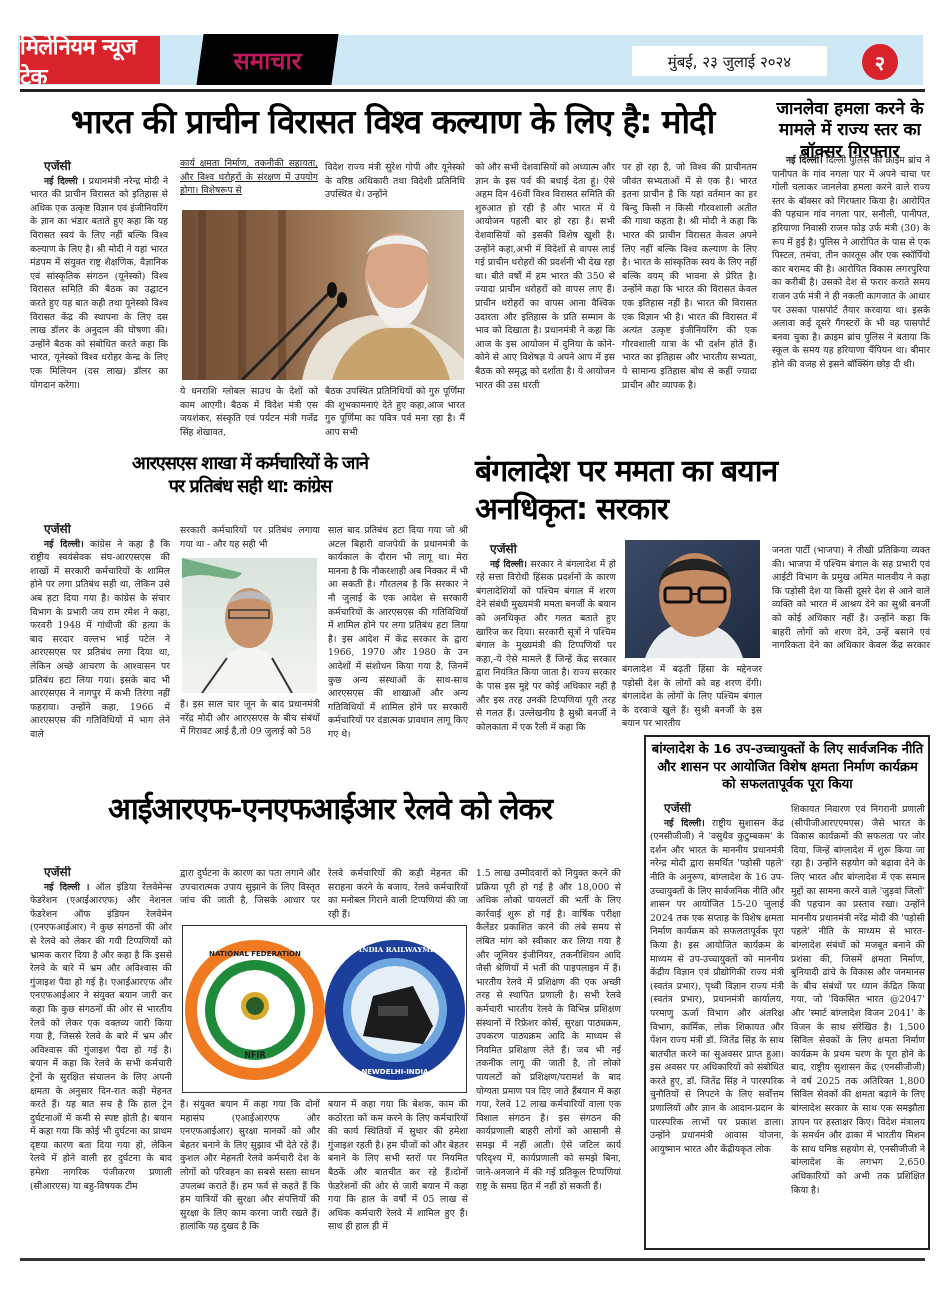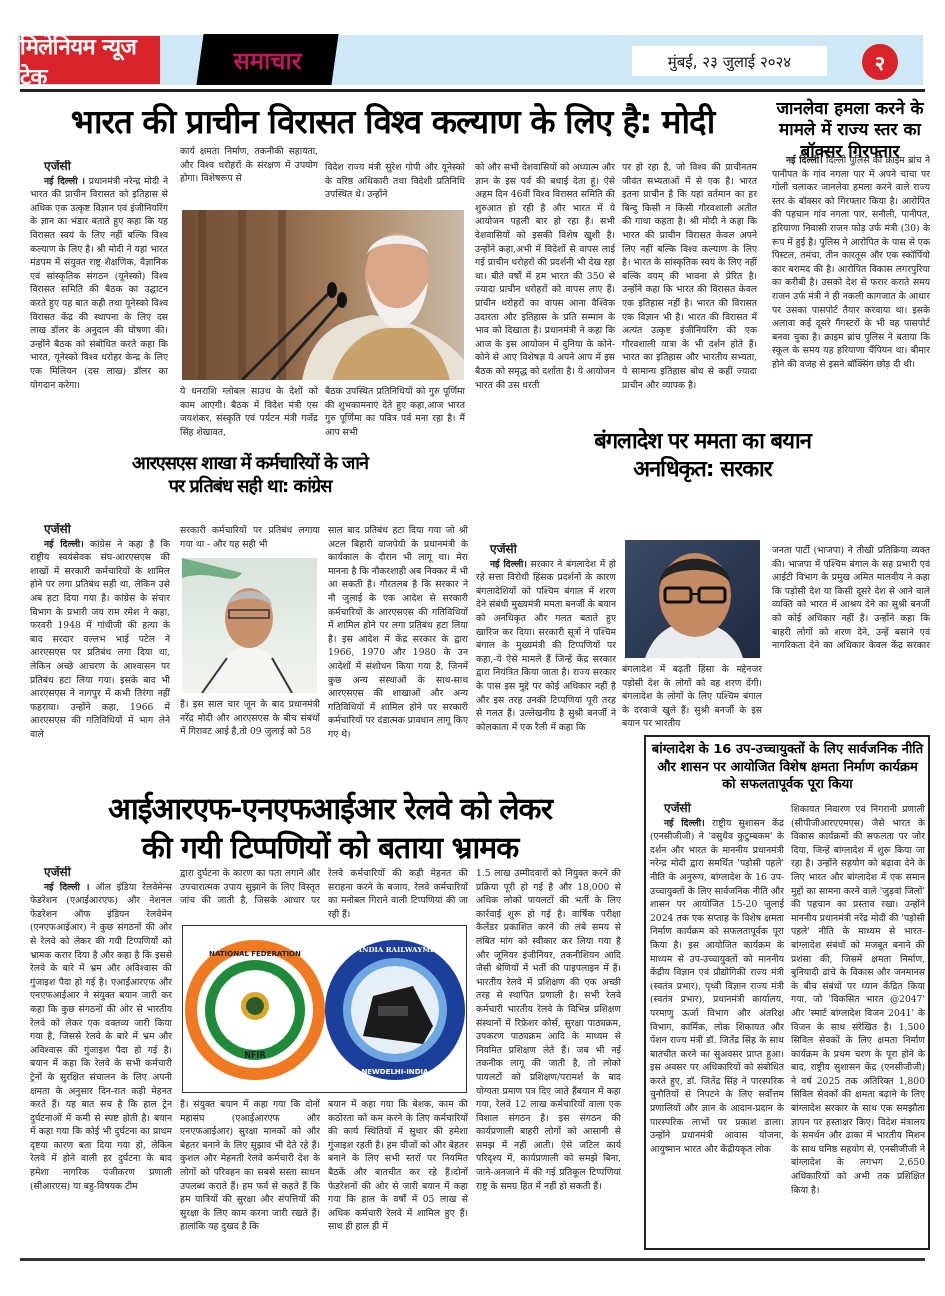--- a/index.html
+++ b/index.html
@@ -28,21 +28,21 @@
 <div class="abs" style="left:632px;top:46px;width:195px;height:30px;background:#fff;font-family:'DejaVu Sans',sans-serif;font-size:15px;display:flex;align-items:center;justify-content:center;">मुंबई, २३ जुलाई २०२४</div>
 <div class="abs" style="left:862px;top:44px;width:36px;height:36px;border-radius:50%;background:#d8232a;color:#fff;font-family:'DejaVu Sans',sans-serif;font-size:20px;font-weight:bold;display:flex;align-items:center;justify-content:center;">२</div>
 <div class="abs rule"></div>
 
 <div class="abs headline" style="left:30px;top:104px;width:725px;font-size:33px;text-align:center;">भारत की प्राचीन विरासत विश्व कल्याण के लिए है: मोदी</div>
 
 <div class="abs col" style="left:30px;top:160px;width:138px;height:278px;">
   <div class="agency">एजेंसी</div>
   <p><span class="place">नई दिल्ली ।</span> <span>प्रधानमंत्री नरेन्द्र मोदी ने भारत की प्राचीन विरासत को इतिहास से अधिक एक उत्कृष्ट विज्ञान एवं इंजीनियरिंग के ज्ञान का भंडार बताते हुए कहा कि यह विरासत स्वयं के लिए नहीं बल्कि विश्व कल्याण के लिए है। श्री मोदी ने यहां भारत मंडपम में संयुक्त राष्ट्र शैक्षणिक, वैज्ञानिक एवं सांस्कृतिक संगठन (यूनेस्को) विश्व विरासत समिति की बैठक का उद्घाटन करते हुए यह बात कही तथा यूनेस्को विश्व विरासत केंद्र की स्थापना के लिए दस लाख डॉलर के अनुदान की घोषणा की। उन्होंने बैठक को संबोधित करते कहा कि भारत, यूनेस्को विश्व धरोहर केन्द्र के लिए एक मिलियन (दस लाख) डॉलर का योगदान करेगा।</span></p>
 </div>
-<div class="abs col" style="left:180px;top:144px;width:138px;height:44px;">कार्य क्षमता निर्माण, तकनीकी सहायता, और विश्व धरोहरों के संरक्षण में उपयोग होगा। विशेषरूप से</div>
+<div class="abs col" style="left:180px;top:156px;width:138px;height:44px;text-decoration:underline;">कार्य क्षमता निर्माण, तकनीकी सहायता, और विश्व धरोहरों के संरक्षण में उपयोग होगा। विशेषरूप से</div>
 <div class="abs col" style="left:325px;top:160px;width:140px;height:44px;">विदेश राज्य मंत्री सुरेश गोपी और यूनेस्को के वरिष्ठ अधिकारी तथा विदेशी प्रतिनिधि उपस्थित थे। उन्होंने</div>
 
 <div class="abs photo" style="left:182px;top:210px;width:282px;height:170px;background:linear-gradient(90deg,#6b4a33 0%,#8a6446 30%,#b8916b 55%,#d6c2a5 80%,#ede5d6 100%);">
   <svg width="282" height="170" viewBox="0 0 282 170">
     <rect x="0" y="0" width="282" height="170" fill="#7a563a" opacity="0.3"></rect>
     <line x1="20" y1="0" x2="20" y2="170" stroke="#5a3c28" stroke-width="8" opacity="0.5"></line>
     <line x1="60" y1="0" x2="60" y2="170" stroke="#5a3c28" stroke-width="8" opacity="0.5"></line>
     <line x1="100" y1="0" x2="100" y2="170" stroke="#5a3c28" stroke-width="8" opacity="0.5"></line>
     <path d="M120 170 C130 120 160 110 190 105 C230 110 260 125 282 150 L282 170 Z" fill="#e8e2d6"></path>
     <path d="M150 170 C160 135 185 120 205 118 L230 118 C245 125 260 140 268 170 Z" fill="#c9a36e"></path>
@@ -82,21 +82,21 @@
     <ellipse cx="67" cy="60" rx="24" ry="30" fill="#c8926c"></ellipse>
     <path d="M45 48 C48 28 88 28 90 48 C82 38 52 38 45 48Z" fill="#bbb"></path>
     <rect x="47" y="52" width="40" height="8" fill="none" stroke="#333" stroke-width="1.5"></rect>
     <line x1="45" y1="100" x2="20" y2="135" stroke="#333" stroke-width="2"></line>
     <line x1="90" y1="100" x2="110" y2="135" stroke="#333" stroke-width="2"></line>
   </svg>
 </div>
 <div class="abs col" style="left:180px;top:697px;width:140px;height:82px;">है। इस साल चार जून के बाद प्रधानमंत्री नरेंद्र मोदी और आरएसएस के बीच संबंधों में गिरावट आई है,तो 09 जुलाई को 58</div>
 <div class="abs col" style="left:328px;top:523px;width:140px;height:255px;">साल बाद प्रतिबंध हटा दिया गया जो श्री अटल बिहारी वाजपेयी के प्रधानमंत्री के कार्यकाल के दौरान भी लागू था। मेरा मानना है कि नौकरशाही अब निक्कर में भी आ सकती है। गौरतलब है कि सरकार ने नौ जुलाई के एक आदेश से सरकारी कर्मचारियों के आरएसएस की गतिविधियों में शामिल होने पर लगा प्रतिबंध हटा लिया है। इस आदेश में केंद्र सरकार के द्वारा 1966, 1970 और 1980 के उन आदेशों में संशोधन किया गया है, जिनमें कुछ अन्य संस्थाओं के साथ-साथ आरएसएस की शाखाओं और अन्य गतिविधियों में शामिल होने पर सरकारी कर्मचारियों पर दंडात्मक प्रावधान लागू किए गए थे।</div>
 
-<div class="abs headline" style="left:475px;top:427px;width:455px;font-size:22px;text-align:center;line-height:1.25;">
+<div class="abs headline" style="left:475px;top:452px;width:455px;font-size:30px;text-align:left;line-height:1.25;">
   <div>बंगलादेश पर ममता का बयान</div>
   <div>अनधिकृत: सरकार</div>
 </div>
 <div class="abs col" style="left:476px;top:543px;width:140px;height:237px;">
   <div class="agency">एजेंसी</div>
   <p><span class="place">नई दिल्ली।</span> <span>सरकार ने बंगलादेश में हो रहे सत्ता विरोधी हिंसक प्रदर्शनों के कारण बंगलादेशियों को पश्चिम बंगाल में शरण देने संबंधी मुख्यमंत्री ममता बनर्जी के बयान को अनधिकृत और गलत बताते हुए खारिज कर दिया। सरकारी सूत्रों ने पश्चिम बंगाल के मुख्यमंत्री की टिप्पणियों पर कहा,-ये ऐसे मामले हैं जिन्हें केंद्र सरकार द्वारा नियंत्रित किया जाता है। राज्य सरकार के पास इस मुद्दे पर कोई अधिकार नहीं है और इस तरह उनकी टिप्पणियां पूरी तरह से गलत हैं। उल्लेखनीय है सुश्री बनर्जी ने कोलकाता में एक रैली में कहा कि</span></p>
 </div>
 <div class="abs photo" style="left:625px;top:540px;width:135px;height:118px;background:linear-gradient(135deg,#3b4a66 0%,#1f2a40 100%);">
   <svg width="135" height="118" viewBox="0 0 135 118">
     <path d="M20 118 C30 90 50 82 67 82 C90 82 110 92 118 118Z" fill="#e9ecef"></path>
@@ -113,21 +113,20 @@
 <div class="abs box" style="left:644px;top:735px;width:286px;height:515px;"></div>
 <div class="abs headline" style="left:650px;top:740px;width:275px;font-size:13px;text-align:center;letter-spacing:0;line-height:1.35;">बांग्लादेश के 16 उप-उच्चायुक्तों के लिए सार्वजनिक नीति और शासन पर आयोजित विशेष क्षमता निर्माण कार्यक्रम को सफलतापूर्वक पूरा किया</div>
 <div class="abs col" style="left:650px;top:802px;width:134px;height:440px;">
   <div class="agency">एजेंसी</div>
   <p><span class="place">नई दिल्ली।</span> <span>राष्ट्रीय सुशासन केंद्र (एनसीजीजी) ने 'वसुधैव कुटुम्बकम' के दर्शन और भारत के माननीय प्रधानमंत्री नरेन्द्र मोदी द्वारा समर्थित 'पड़ोसी पहले' नीति के अनुरूप, बांग्लादेश के 16 उप-उच्चायुक्तों के लिए सार्वजनिक नीति और शासन पर आयोजित 15-20 जुलाई 2024 तक एक सप्ताह के विशेष क्षमता निर्माण कार्यक्रम को सफलतापूर्वक पूरा किया है। इस आयोजित कार्यक्रम के माध्यम से उप-उच्चायुक्तों को माननीय केंद्रीय विज्ञान एवं प्रौद्योगिकी राज्य मंत्री (स्वतंत्र प्रभार), पृथ्वी विज्ञान राज्य मंत्री (स्वतंत्र प्रभार), प्रधानमंत्री कार्यालय, परमाणु ऊर्जा विभाग और अंतरिक्ष विभाग, कार्मिक, लोक शिकायत और पेंशन राज्य मंत्री डॉ. जितेंद्र सिंह के साथ बातचीत करने का सुअवसर प्राप्त हुआ। इस अवसर पर अधिकारियों को संबोधित करते हुए, डॉ. जितेंद्र सिंह ने पारस्परिक चुनौतियों से निपटने के लिए सर्वोत्तम प्रणालियों और ज्ञान के आदान-प्रदान के पारस्परिक लाभों पर प्रकाश डाला। उन्होंने प्रधानमंत्री आवास योजना, आयुष्मान भारत और केंद्रीयकृत लोक</span></p>
 </div>
 <div class="abs col" style="left:791px;top:802px;width:134px;height:440px;">शिकायत निवारण एवं निगरानी प्रणाली (सीपीजीआरएएमएस) जैसे भारत के विकास कार्यक्रमों की सफलता पर जोर दिया, जिन्हें बांग्लादेश में शुरू किया जा रहा है। उन्होंने सहयोग को बढ़ावा देने के लिए भारत और बांग्लादेश में एक समान मुद्दों का सामना करने वाले 'जुड़वां जिलों' की पहचान का प्रस्ताव रखा। उन्होंने माननीय प्रधानमंत्री नरेंद्र मोदी की 'पड़ोसी पहले' नीति के माध्यम से भारत-बांग्लादेश संबंधों को मजबूत बनाने की प्रशंसा की, जिसमें क्षमता निर्माण, बुनियादी ढांचे के विकास और जनमानस के बीच संबंधों पर ध्यान केंद्रित किया गया, जो 'विकसित भारत @2047' और 'स्मार्ट बांग्लादेश विजन 2041' के विजन के साथ संरेखित है। 1,500 सिविल सेवकों के लिए क्षमता निर्माण कार्यक्रम के प्रथम चरण के पूरा होने के बाद, राष्ट्रीय सुशासन केंद्र (एनसीजीजी) ने वर्ष 2025 तक अतिरिक्त 1,800 सिविल सेवकों की क्षमता बढ़ाने के लिए बांग्लादेश सरकार के साथ एक समझौता ज्ञापन पर हस्ताक्षर किए। विदेश मंत्रालय के समर्थन और ढाका में भारतीय मिशन के साथ घनिष्ठ सहयोग से, एनसीजीजी ने बांग्लादेश के लगभग 2,650 अधिकारियों को अभी तक प्रशिक्षित किया है।</div>
 
 <div class="abs headline" style="left:30px;top:789px;width:600px;font-size:30px;text-align:center;line-height:1.3;">
   <div>आईआरएफ-एनएफआईआर रेलवे को लेकर</div>
-  <div>की गयी टिप्पणियों को बताया भ्रामक</div>
 </div>
 <div class="abs col" style="left:30px;top:866px;width:142px;height:380px;">
   <div class="agency">एजेंसी</div>
   <p><span class="place">नई दिल्ली ।</span> <span>ऑल इंडिया रेलवेमेन्स फेडरेशन (एआईआरएफ) और नेशनल फेडरेशन ऑफ इंडियन रेलवेमेन (एनएफआईआर) ने कुछ संगठनों की ओर से रेलवे को लेकर की गयी टिप्पणियों को भ्रामक करार दिया है और कहा है कि इससे रेलवे के बारे में भ्रम और अविश्वास की गुंजाइश पैदा हो गई है। एआईआरएफ और एनएफआईआर ने संयुक्त बयान जारी कर कहा कि कुछ संगठनों की ओर से भारतीय रेलवे को लेकर एक वक्तव्य जारी किया गया है, जिससे रेलवे के बारे में भ्रम और अविश्वास की गुंजाइश पैदा हो गई है। बयान में कहा कि रेलवे के सभी कर्मचारी ट्रेनों के सुरक्षित संचालन के लिए अपनी क्षमता के अनुसार दिन-रात कड़ी मेहनत करते हैं। यह बात सच है कि हाल ट्रेन दुर्घटनाओं में कमी से स्पष्ट होती है। बयान में कहा गया कि कोई भी दुर्घटना का प्राथम दृष्टया कारण बता दिया गया हो, लेकिन रेलवे में होने वाली हर दुर्घटना के बाद हमेशा नागरिक पंजीकरण प्रणाली (सीआरएस) या बहु-विषयक टीम</span></p>
 </div>
 <div class="abs col" style="left:180px;top:866px;width:140px;height:42px;">द्वारा दुर्घटना के कारण का पता लगाने और उपचारात्मक उपाय सुझाने के लिए विस्तृत जांच की जाती है, जिसके आधार पर कार्रवाई की जाती</div>
 <div class="abs col" style="left:328px;top:866px;width:140px;height:56px;">रेलवे कर्मचारियों की कड़ी मेहनत की सराहना करने के बजाय, रेलवे कर्मचारियों का मनोबल गिराने वाली टिप्पणियां की जा रही हैं।</div>
 <div class="abs col" style="left:476px;top:866px;width:145px;height:380px;">1.5 लाख उम्मीदवारों को नियुक्त करने की प्रक्रिया पूरी हो गई है और 18,000 से अधिक लोको पायलटों की भर्ती के लिए कार्रवाई शुरू हो गई है। वार्षिक परीक्षा कैलेंडर प्रकाशित करने की लंबे समय से लंबित मांग को स्वीकार कर लिया गया है और जूनियर इंजीनियर, तकनीशियन आदि जैसी श्रेणियों में भर्ती की पाइपलाइन में हैं। भारतीय रेलवे में प्रशिक्षण की एक अच्छी तरह से स्थापित प्रणाली है। सभी रेलवे कर्मचारी भारतीय रेलवे के विभिन्न प्रशिक्षण संस्थानों में रिफ्रेशर कोर्स, सुरक्षा पाठ्यक्रम, उपकरण पाठ्यक्रम आदि के माध्यम से नियमित प्रशिक्षण लेते हैं। जब भी नई तकनीक लागू की जाती है, तो लोको पायलटों को प्रशिक्षण/परामर्श के बाद योग्यता प्रमाण पत्र दिए जाते हैंबयान में कहा गया, रेलवे 12 लाख कर्मचारियों वाला एक विशाल संगठन है। इस संगठन की कार्यप्रणाली बाहरी लोगों को आसानी से समझ में नहीं आती। ऐसे जटिल कार्य परिदृश्य में, कार्यप्रणाली को समझे बिना, जाने-अनजाने में की गई प्रतिकूल टिप्पणियां राष्ट्र के समग्र हित में नहीं हो सकती हैं।</div>
 
 <div class="abs photo" style="left:182px;top:925px;width:285px;height:168px;border:1px solid #333;background:#fff;">

